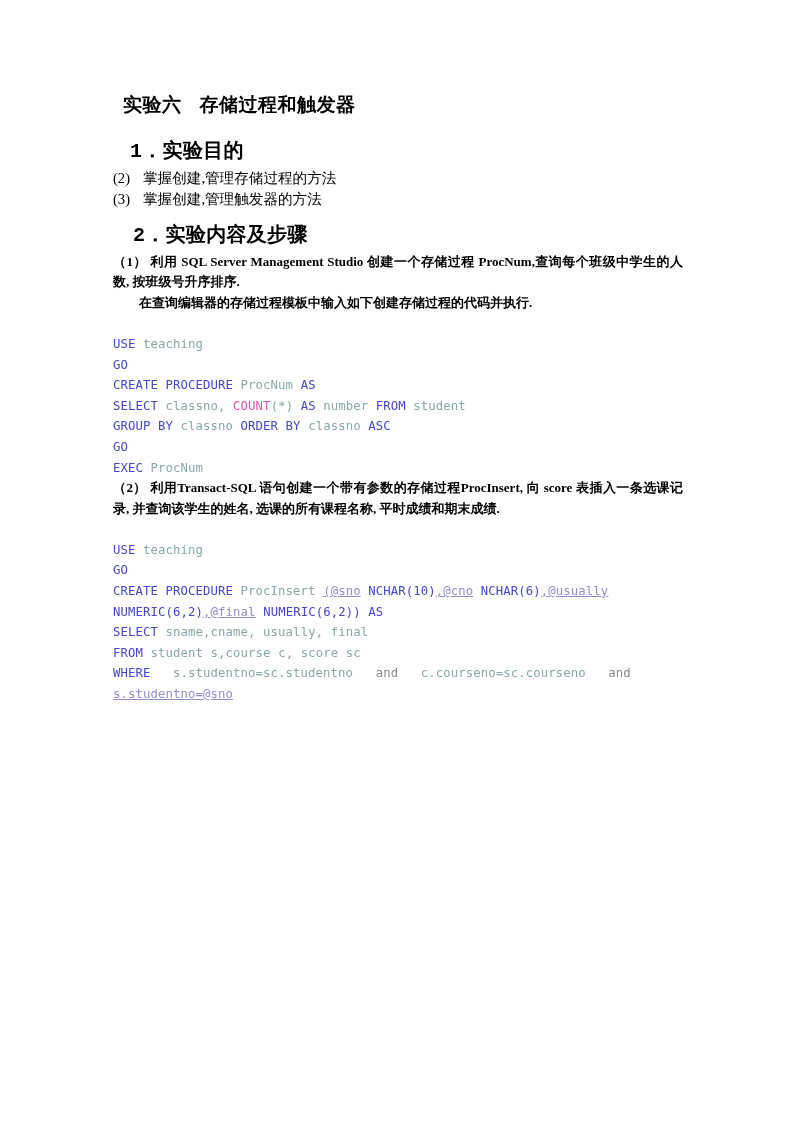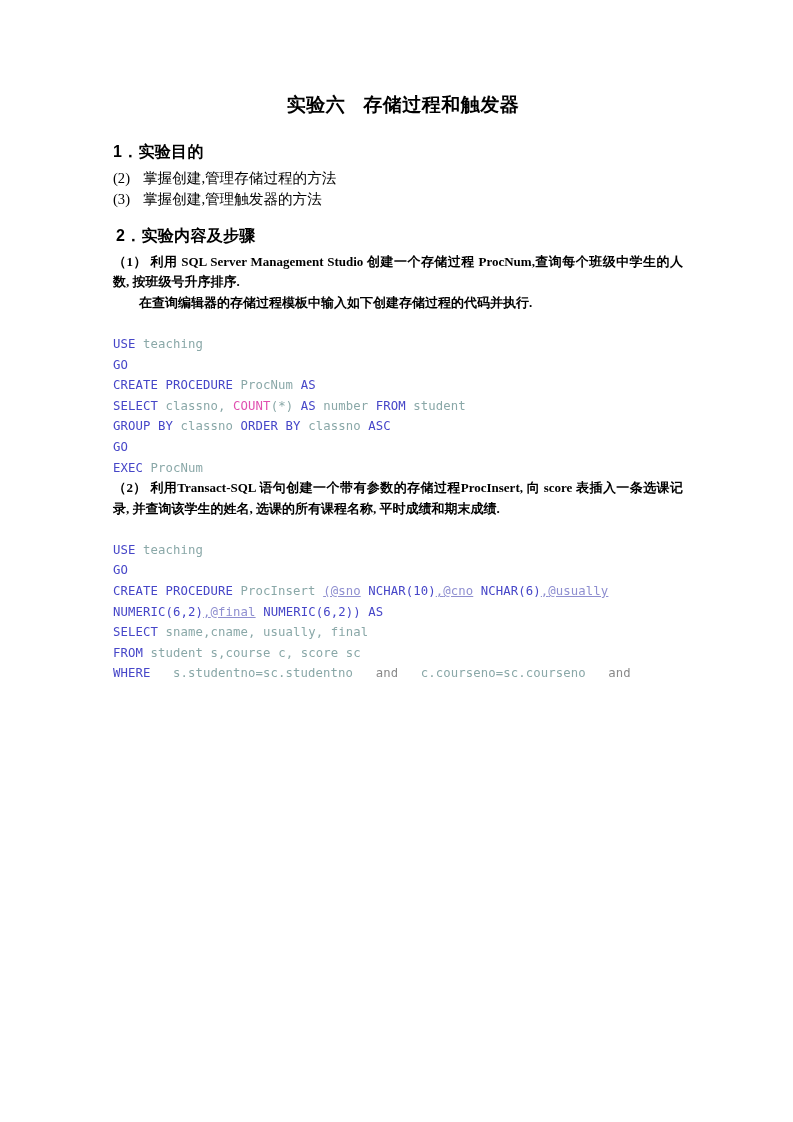--- a/index.html
+++ b/index.html
@@ -29,34 +29,33 @@
     top: 90px;
     width: 570px;
   }
 
   
   .doc-title {
     font-family: "DejaVu Sans", "Liberation Sans", sans-serif;
     font-weight: bold;
     font-size: 19px;
     line-height: 28px;
-    text-align: center;
     letter-spacing: 0.5px;
     margin: 0 0 22px 0;
     padding-left: 10px;
   }
   .doc-title .title-gap { display:inline-block; width: 18px; }
 
   
   .section-heading {
-    font-family: Liberation Sans, sans-serif;
+    font-family: Liberation Mono, monospace;
     font-weight: bold;
-    font-size: 16px;
+    font-size: 20px;
     line-height: 24px;
-    margin: 0 0 4px 0;
+    margin: 0 0 4px 17px;
     letter-spacing: 0.3px;
   }
   .section-heading.second {
     margin-top: 14px;
     padding-left: 3px;
   }
 
   
   .para {
     font-family: "Liberation Serif", "DejaVu Serif", serif;
@@ -138,16 +137,17 @@
 
 
     <div class="code-block" id="code2">
         <div class="code-line"><span class="kw">USE</span><span class="plain"> </span><span class="ident">teaching</span></div>
         <div class="code-line"><span class="kw">GO</span></div>
         <div class="code-line"><span class="kw">CREATE PROCEDURE</span><span class="plain"> </span><span class="ident">ProcInsert</span><span class="plain"> </span><span class="var">(@sno</span><span class="plain"> </span><span class="kw">NCHAR</span><span class="kw">(10)</span><span class="var">,</span><span class="var">@cno</span><span class="plain"> </span><span class="kw">NCHAR</span><span class="kw">(6)</span><span class="var">,</span><span class="var">@usually</span></div>
         <div class="code-line"><span class="kw">NUMERIC</span><span class="kw">(6,2)</span><span class="var">,</span><span class="var">@final</span><span class="plain"> </span><span class="kw">NUMERIC</span><span class="kw">(6,2))</span><span class="plain"> </span><span class="kw">AS</span></div>
         <div class="code-line"><span class="kw">SELECT</span><span class="plain"> </span><span class="ident">sname,cname,</span><span class="plain"> </span><span class="ident">usually,</span><span class="plain"> </span><span class="ident">final</span></div>
         <div class="code-line"><span class="kw">FROM</span><span class="plain"> </span><span class="ident">student</span><span class="plain"> </span><span class="ident">s,course</span><span class="plain"> </span><span class="ident">c,</span><span class="plain"> </span><span class="ident">score</span><span class="plain"> </span><span class="ident">sc</span></div>
         <div class="code-line"><span class="kw">WHERE</span><span class="plain">   </span><span class="ident">s.studentno=sc.studentno</span><span class="plain">   </span><span class="plain">and</span><span class="plain">   </span><span class="ident">c.courseno=sc.courseno</span><span class="plain">   </span><span class="plain">and</span></div>
+        <div class="code-line"><span class="var ul">s.studentno=@sno</span></div>
       </div>
 
   </div>
 </div>
 
 </body></html>

